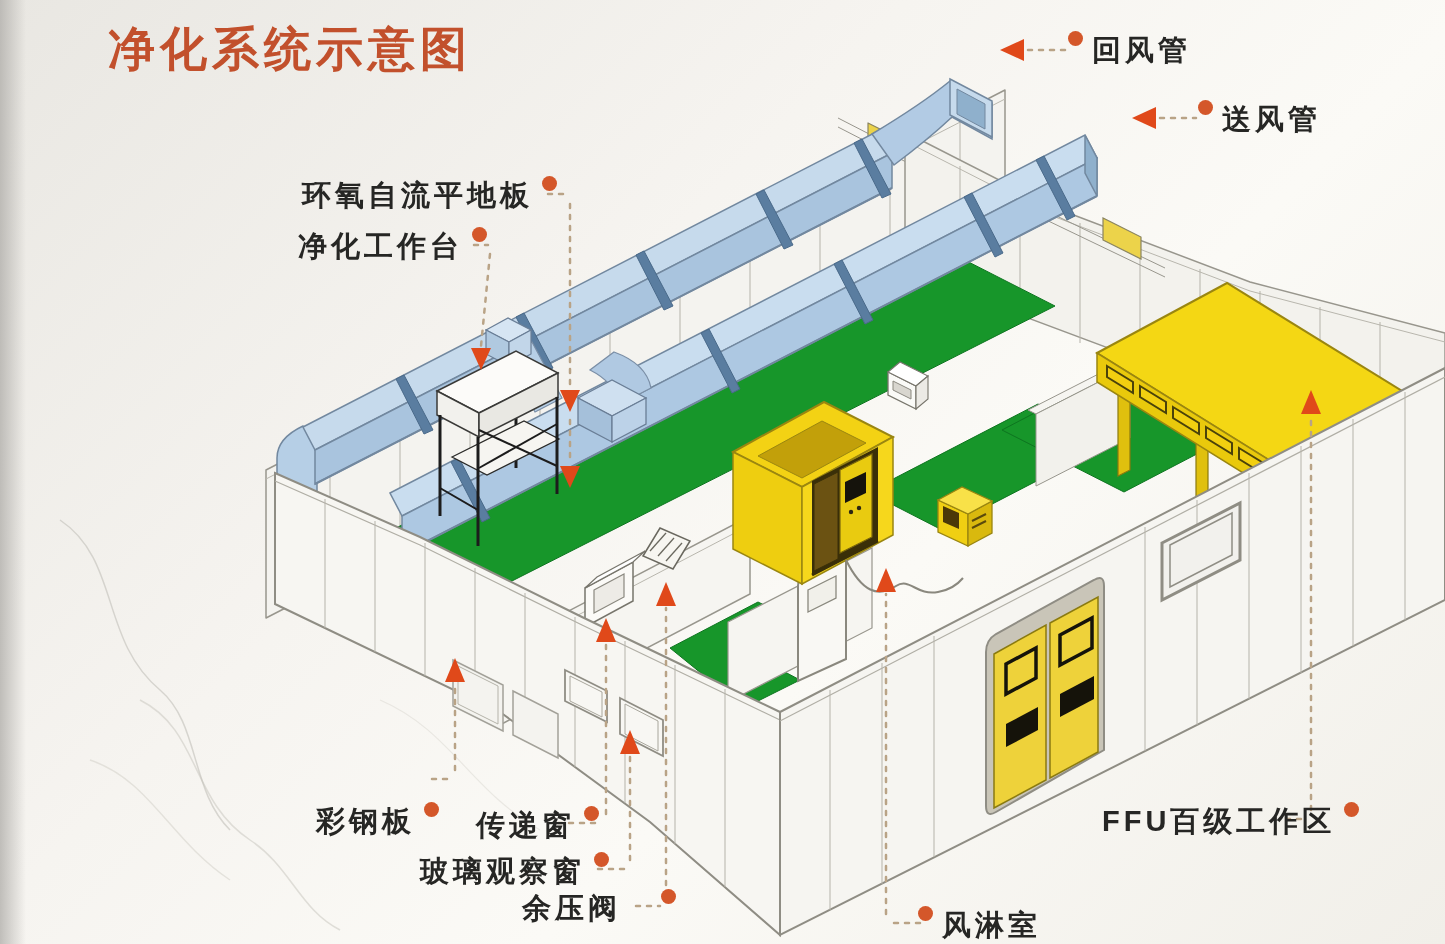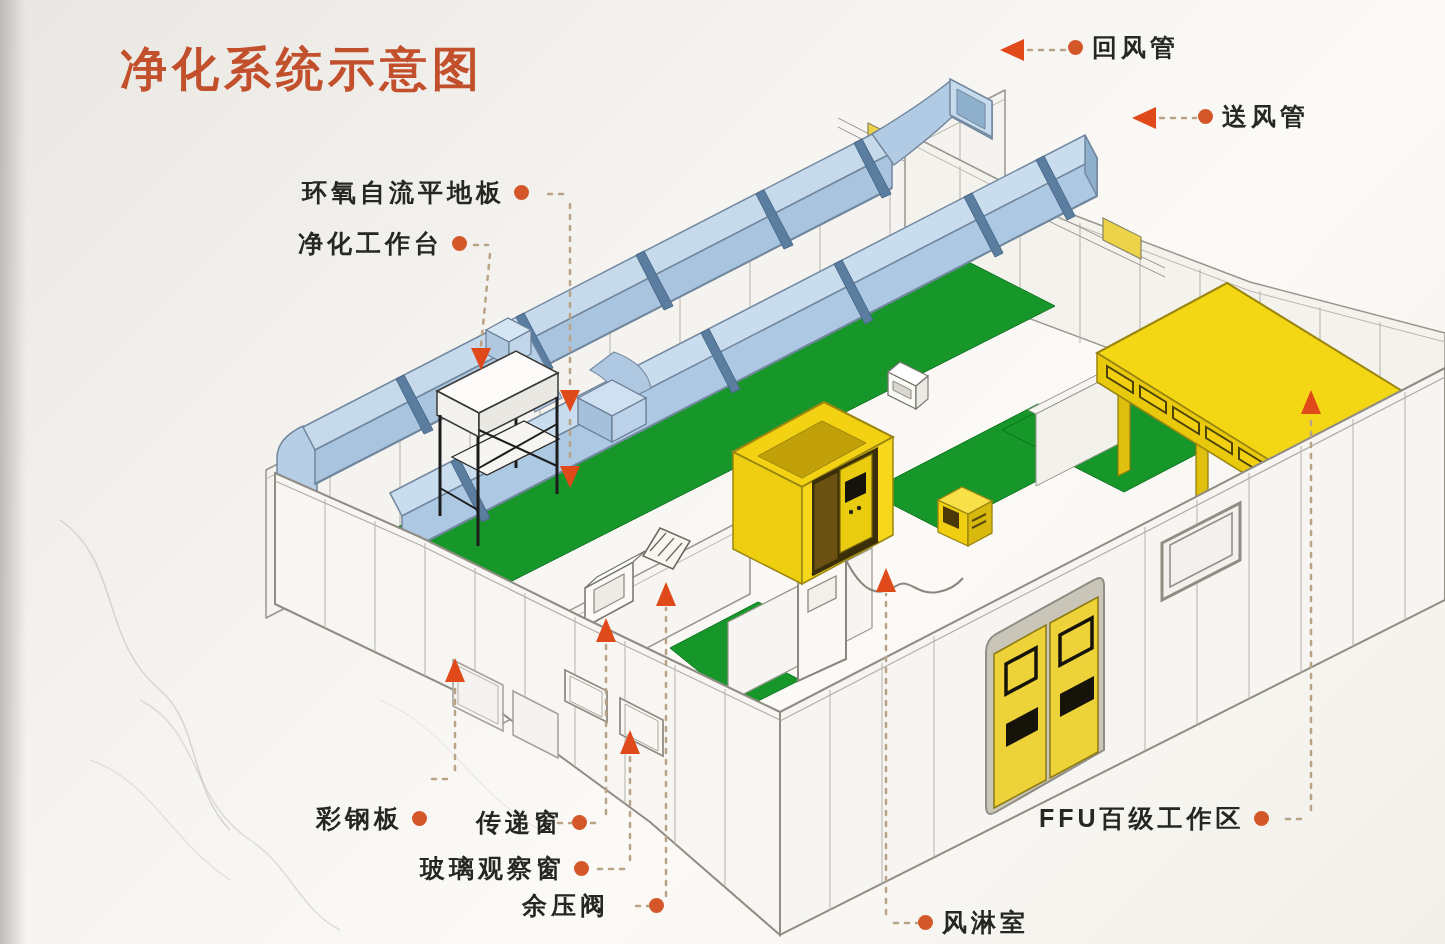--- a/index.html
+++ b/index.html
@@ -1,23 +1,23 @@
 <!DOCTYPE html>
 <html><head>
 <meta charset="utf-8">
 <style>
   html,body{margin:0;padding:0;background:#e8e6e2;}
   #stage{position:relative;width:1445px;height:944px;overflow:hidden;
          font-family:"Liberation Sans","DejaVu Sans",sans-serif;
          background:linear-gradient(135deg,#e9e7e2 0%,#f6f4f0 38%,#fbfaf6 62%,#f1efe9 100%);}
   #stage svg{position:absolute;left:0;top:0;}
-  .page-title{position:absolute;left:120px;top:18px;font-size:47px;font-weight:800;
-              letter-spacing:5px;color:#c2502c;white-space:nowrap;margin-top:20px;}
-  .lbl{position:absolute;display:flex;align-items:center;gap:9px;white-space:nowrap;
-       font-size:25px;font-weight:700;letter-spacing:4px;color:#262624;}
+  .page-title{position:absolute;left:108px;top:18px;font-size:47px;font-weight:800;
+              letter-spacing:5px;color:#c2502c;white-space:nowrap;}
+  .lbl{position:absolute;display:flex;align-items:flex-start;gap:9px;white-space:nowrap;
+       font-size:29px;font-weight:700;letter-spacing:4px;color:#262624;}
   .lbl .dot{width:15px;height:15px;border-radius:50%;background:#d4572a;flex:0 0 auto;}
 </style>
 </head>
 <body>
 
 <div id="stage">
 
 <svg width="1445" height="944" viewBox="0 0 1445 944">
   <defs>
     <linearGradient id="leftEdge" x1="0" y1="0" x2="1" y2="0">
@@ -332,18 +332,18 @@
   <span class="dot"></span>
 </div>
 <div class="lbl" style="left:522px;top:889px;gap:40px;">
   <span>余压阀</span>
   <span class="dot"></span>
 </div>
 <div class="lbl" style="left:918px;top:906px;">
   <span class="dot"></span>
   <span>风淋室</span>
 </div>
-<div class="lbl" style="left:1039px;top:802px;">
+<div class="lbl" style="left:1102px;top:802px;">
   <span>FFU百级工作区</span>
   <span class="dot"></span>
 </div>
 
 </div>
 
 </body></html>

